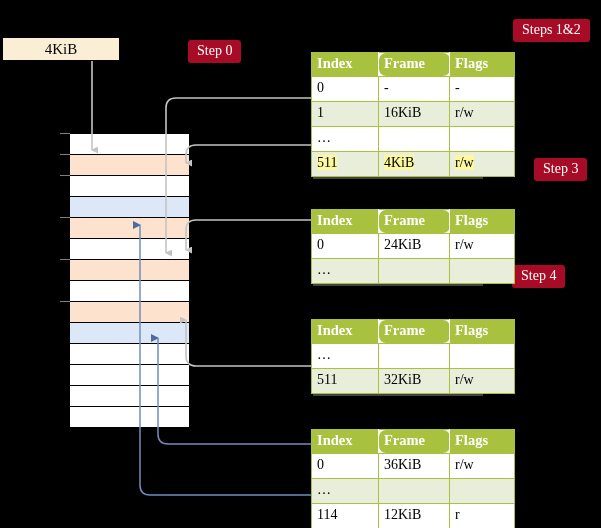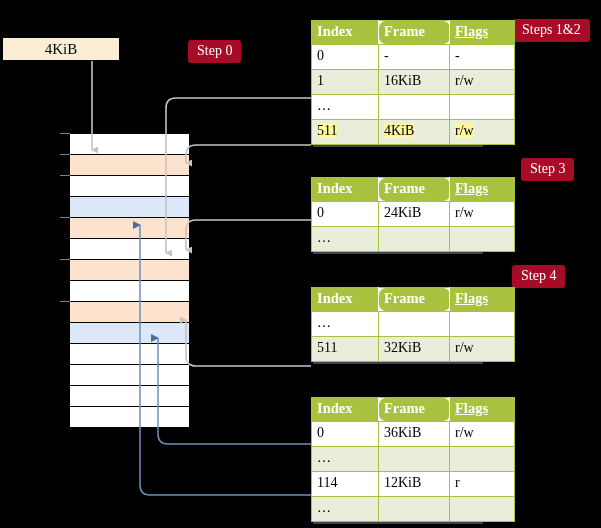--- a/index.html
+++ b/index.html
@@ -81,38 +81,39 @@
     background: #7f7f7f;
   }
 
   
   .ptable {
     position: absolute;
     width: 170px;
     border-collapse: collapse;
     background: #ffffff;
     box-shadow: 2px 2px 0 rgba(120,120,120,0.55);
+    margin-top: 32px;
   }
   .ptable table {
     border-collapse: collapse;
     width: 170px;
     table-layout: fixed;
   }
   .ptable th {
     background: #a8c13f;
     color: #ffffff;
     font-weight: bold;
     font-size: 14.5px;
     text-align: left;
     padding: 3px 5px 4px 5px;
     border: 1px solid #a8c13f;
     border-right-color: #ffffff;
     line-height: 1.1;
   }
-  .ptable th:last-child { border-right-color: #a8c13f; text-decoration: underline; }
+  .ptable th:last-child { border-right-color: #a8c13f; }
   .ptable td {
     font-size: 14px;
     padding: 2px 5px 3px 5px;
     border: 1px solid #a8c13f;
     line-height: 1.15;
     height: 19px;
     vertical-align: middle;
     overflow: hidden;
     white-space: nowrap;
   }
@@ -141,21 +142,21 @@
 <body>
 
 <div id="stage">
 
   <div class="kib-box">
     <span>4KiB</span>
   </div>
 
   <div class="step-badge" style="left:188px; top:40px;">Step 0</div>
   <div class="step-badge" style="left:513px; top:19px;">Steps 1&amp;2</div>
-  <div class="step-badge" style="left:521px; top:158px;">Step 3</div>
+  <div class="step-badge" style="left:534px; top:158px;">Step 3</div>
   <div class="step-badge" style="left:512px; top:265px;">Step 4</div>
 
   <div class="memcol">
     <div class="memrow white">
         <span class="tick"></span>
       </div>
     <div class="memrow orange">
         <span class="tick"></span>
       </div>
     <div class="memrow white">

